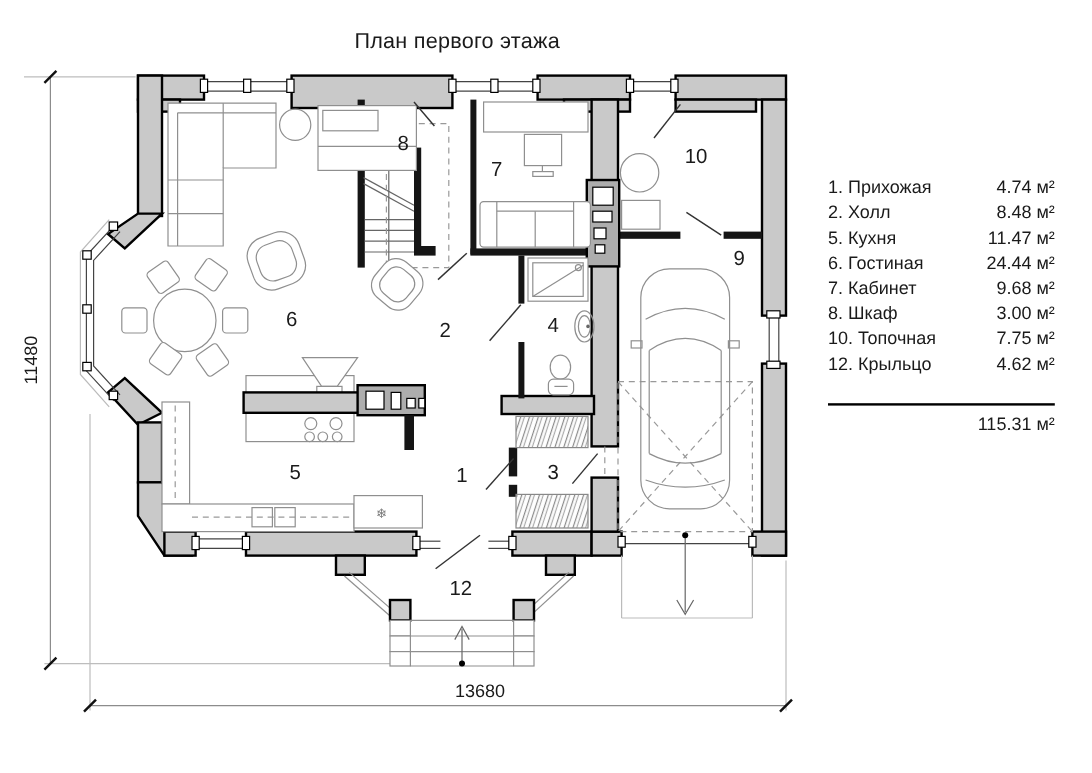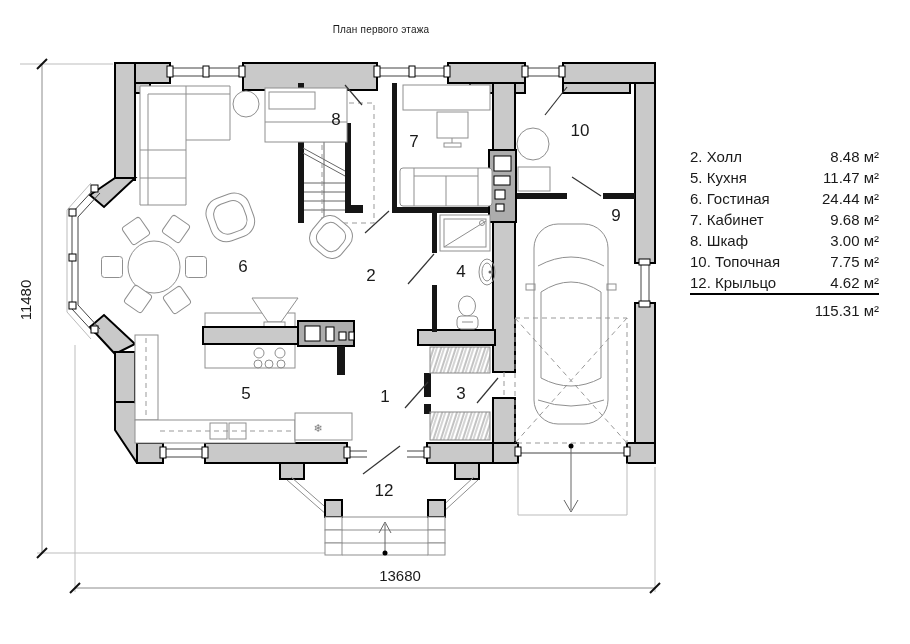--- a/index.html
+++ b/index.html
@@ -1,21 +1,21 @@
 <!DOCTYPE html>
 <html><head>
 <meta charset="utf-8">
 <style>
   html,body{margin:0;padding:0;background:#fff}
   body{width:910px;height:644px;font-family:"Liberation Sans",sans-serif;color:#1a1a1a}
   .stage{position:relative;width:910px;height:644px;background:#fff;overflow:hidden}
-  .title{position:absolute;top:24px;left:0;width:762px;text-align:center;font-size:10px;letter-spacing:.2px}
+  .title{position:absolute;top:24px;left:0;width:762px;text-align:center;font-size:18px;letter-spacing:.2px}
   .legend{position:absolute;top:146px;left:690px;width:189px;font-size:15px}
   .lrow{display:flex;justify-content:space-between;line-height:21px;white-space:nowrap}
-  .ltotal{border-top:2px solid #000;margin-top:0;padding-top:7px;text-align:right;line-height:18px}
+  .ltotal{border-top:2px solid #000;margin-top:22px;padding-top:7px;text-align:right;line-height:18px}
   svg{position:absolute;left:0;top:0}
   .wall{fill:#c9c9c9;stroke:#000;stroke-width:2;stroke-linejoin:miter}
   .iw{fill:#151515;stroke:none}
   .furn{fill:#fff;stroke:#8f8f8f;stroke-width:1}
   .thin{stroke:#8f8f8f;fill:none;stroke-width:1}
   .thin2{stroke:#666;fill:none;stroke-width:1}
   .lite{stroke:#bbb;fill:none;stroke-width:1}
   .dash{stroke:#999;stroke-width:1;fill:none;stroke-dasharray:5 4}
   .winline{stroke:#444;stroke-width:1;fill:none}
   .mull{fill:#fff;stroke:#000;stroke-width:1}
@@ -28,20 +28,24 @@
   .snow{font-family:"DejaVu Sans",sans-serif;font-size:11px;fill:#777;text-anchor:middle}
 </style>
 </head>
 <body>
 
 <div class="stage">
 
   <div class="title">План первого этажа</div>
 
   <div class="legend">
+    <div class="lrow">
+        <span>1. Прихожая</span>
+        <span>4.74 м²</span>
+      </div>
     <div class="lrow">
         <span>2. Холл</span>
         <span>8.48 м²</span>
       </div>
     <div class="lrow">
         <span>5. Кухня</span>
         <span>11.47 м²</span>
       </div>
     <div class="lrow">
         <span>6. Гостиная</span>

